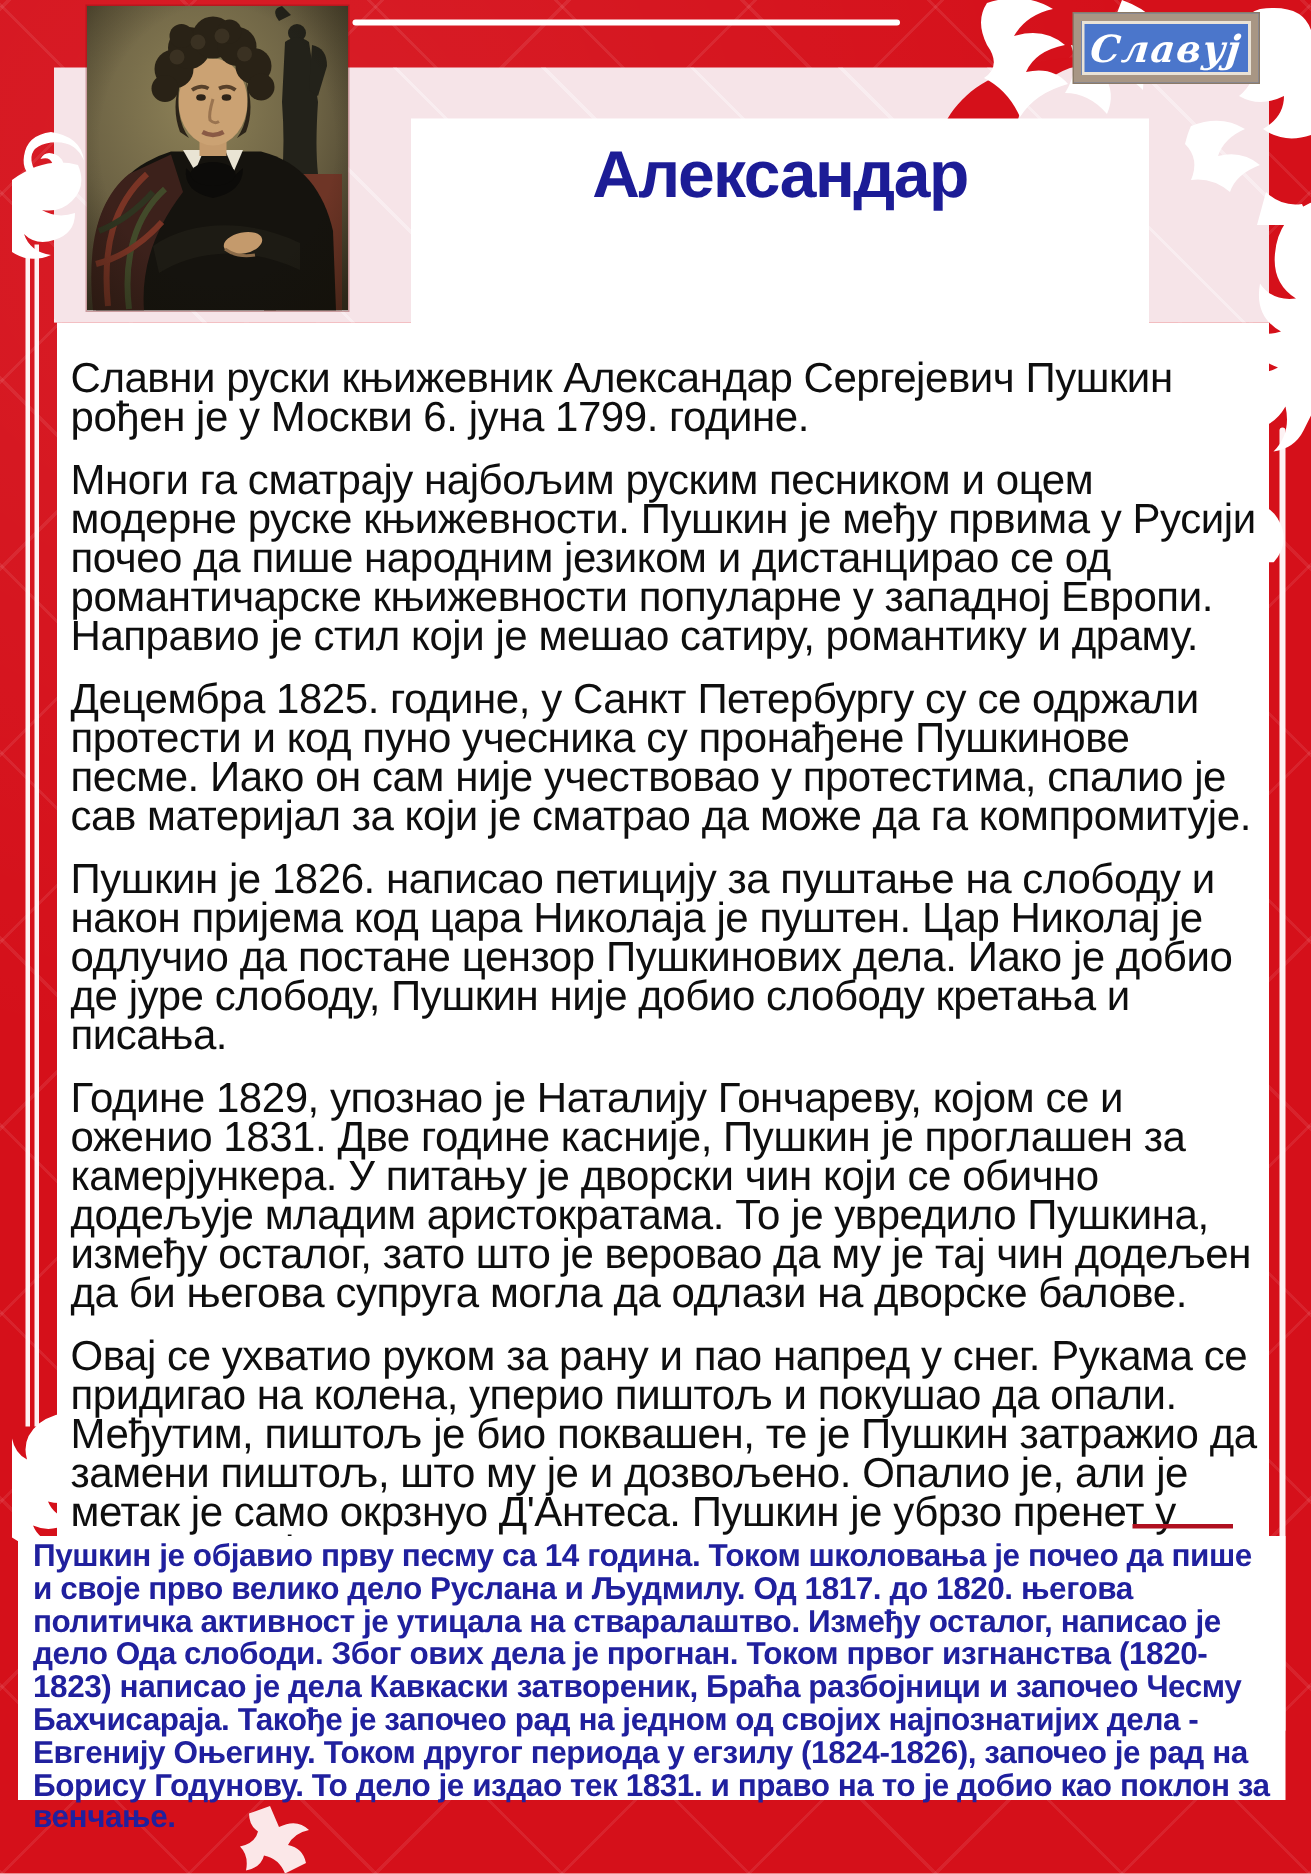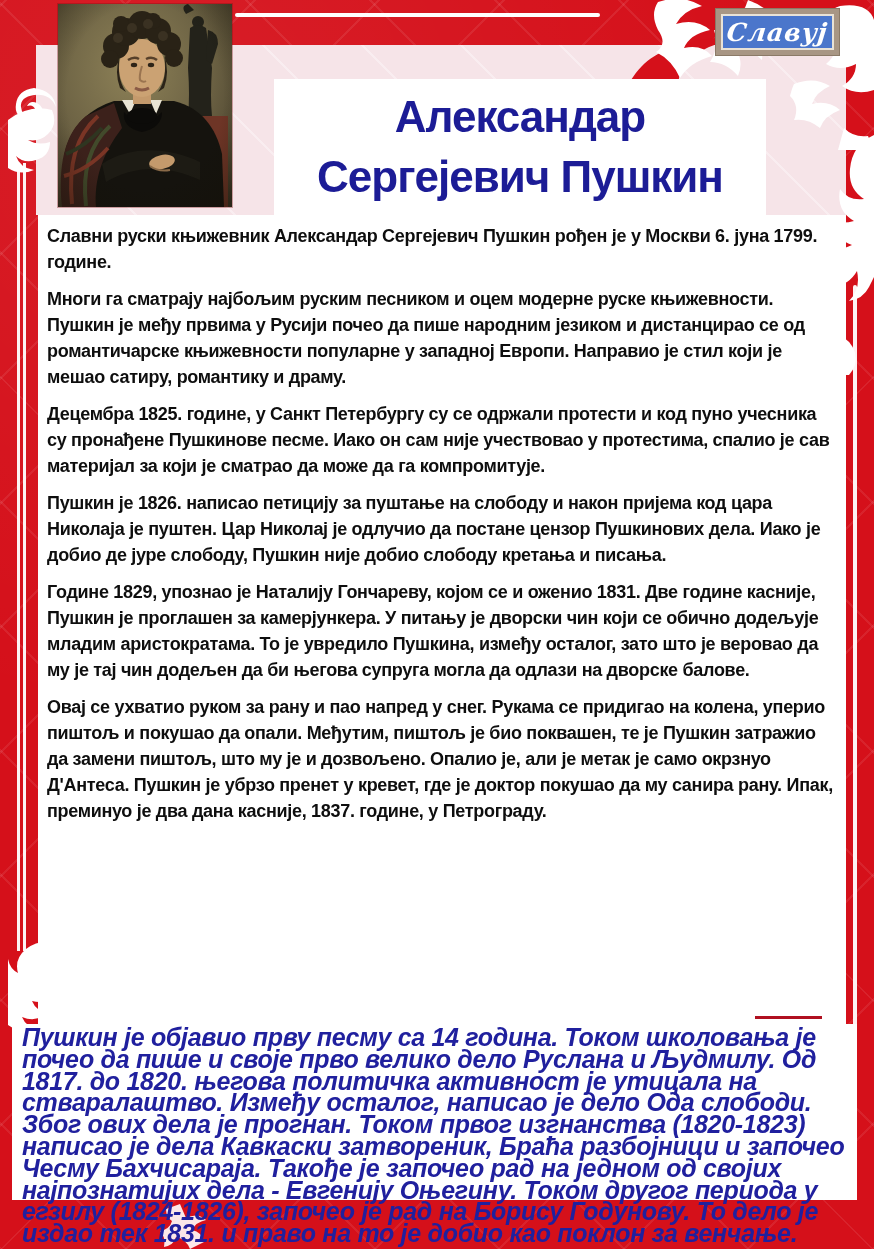--- a/index.html
+++ b/index.html
@@ -33,26 +33,26 @@
   }
   .logo span{
     color:#fff;font-family:"DejaVu Serif",serif;font-style:italic;font-weight:bold;
     font-size:25px;line-height:25px;letter-spacing:1px;transform:skewX(-6deg);
   }
   
   .title-box{left:274px;top:67px;width:492px;height:140px;background:#fff;text-align:center;padding-top:8px;box-sizing:border-box;z-index:3;margin-top:12px;}
   .title-line{display:block;color:#1c1c96;font-weight:bold;font-size:44px;line-height:60px;letter-spacing:-1px;}
   
   .content-box{left:38px;top:215px;width:808px;height:809px;background:#fff;box-sizing:border-box;padding:8px 6px 0 9px;z-index:2;}
-  .para{color:#0e0e0e;font-weight:bold;font-size:18px;line-height:26px;letter-spacing:-0.3px;margin:0 0 11px 0;}
+  .para{color:#0e0e0e;font-weight:normal;font-size:28px;line-height:26px;letter-spacing:-0.3px;margin:16px 0 11px 0;}
   .para.joined{margin-bottom:0;}
   .red-mark{left:755px;top:1016px;width:67px;height:3px;background:#b01020;z-index:4;}
   
   .blue-box{left:12px;top:1024px;width:845px;height:176px;background:#fff;box-sizing:border-box;padding:3px 8px 0 10px;z-index:2;}
-  .footer-text{color:#20209e;font-weight:bold;font-size:25px;line-height:21.8px;letter-spacing:-0.3px;font-style:italic;}
+  .footer-text{color:#20209e;font-weight:bold;font-size:21px;line-height:21.8px;letter-spacing:-0.3px;}
   
   .left-line{left:17px;top:163px;width:9px;height:788px;border-left:3px solid rgba(255,255,255,.95);border-right:3px solid rgba(255,255,255,.95);box-sizing:border-box;z-index:2;}
   .right-line{left:853px;top:285px;width:4px;height:870px;background:rgba(255,255,255,.95);border-radius:2px;z-index:2;}
   .orn{pointer-events:none;} .z1{z-index:1;} .z3{z-index:3;}
 </style>
 </head>
 <body>
 
 <div class="abs pink-panel"></div>
 
@@ -174,21 +174,20 @@
     <rect width="174" height="203" fill="url(#vig)"></rect>
   </svg>
 </div>
 
 <div class="abs logo">
   <span>Славуј</span>
 </div>
 
 <div class="abs title-box">
   <span class="title-line">Александар</span>
-  <span class="title-line">Сергејевич Пушкин</span>
 </div>
 
 <div class="abs content-box">
   <p class="para">Славни руски књижевник Александар Сергејевич Пушкин рођен је у Москви 6. јуна 1799. године.</p>
   <p class="para">Многи га сматрају најбољим руским песником и оцем модерне руске књижевности. Пушкин је међу првима у Русији почео да пише народним језиком и дистанцирао се од романтичарске књижевности популарне у западној Европи. Направио је стил који је мешао сатиру, романтику и драму.</p>
   <p class="para">Децембра 1825. године, у Санкт Петербургу су се одржали протести и код пуно учесника су пронађене Пушкинове песме. Иако он сам није учествовао у протестима, спалио је сав материјал за који је сматрао да може да га компромитује.</p>
   <p class="para">Пушкин је 1826. написао петицију за пуштање на слободу и након пријема код цара Николаја је пуштен. Цар Николај је одлучио да постане цензор Пушкинових дела. Иако је добио де јуре слободу, Пушкин није добио слободу кретања и писања.</p>
   <p class="para">Године 1829, упознао је Наталију Гончареву, којом се и оженио 1831. Две године касније, Пушкин је проглашен за камерјункера. У питању је дворски чин који се обично додељује младим аристократама. То је увредило Пушкина, између осталог, зато што је веровао да му је тај чин додељен да би његова супруга могла да одлази на дворске балове.</p>
   <p class="para">Овај се ухватио руком за рану и пао напред у снег. Рукама се придигао на колена, уперио пиштољ и покушао да опали. Међутим, пиштољ је био поквашен, те је Пушкин затражио да замени пиштољ, што му је и дозвољено. Опалио је, али је метак је само окрзнуо Д'Антеса. Пушкин је убрзо пренет у кревет, где је доктор покушао да му санира рану. Ипак, преминуо је два дана касније, 1837. године, у Петрограду.</p>
 </div>

